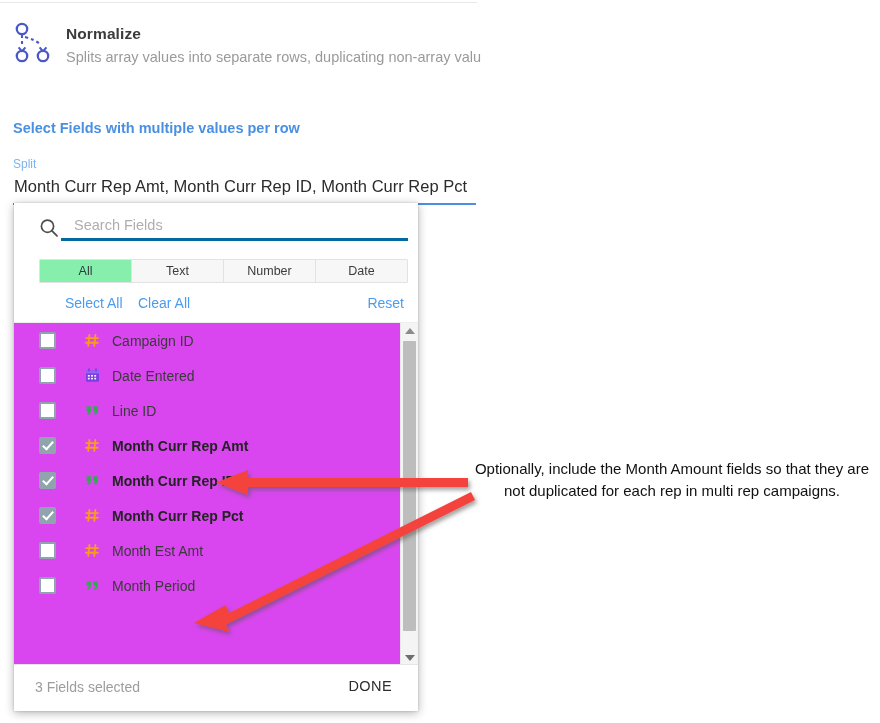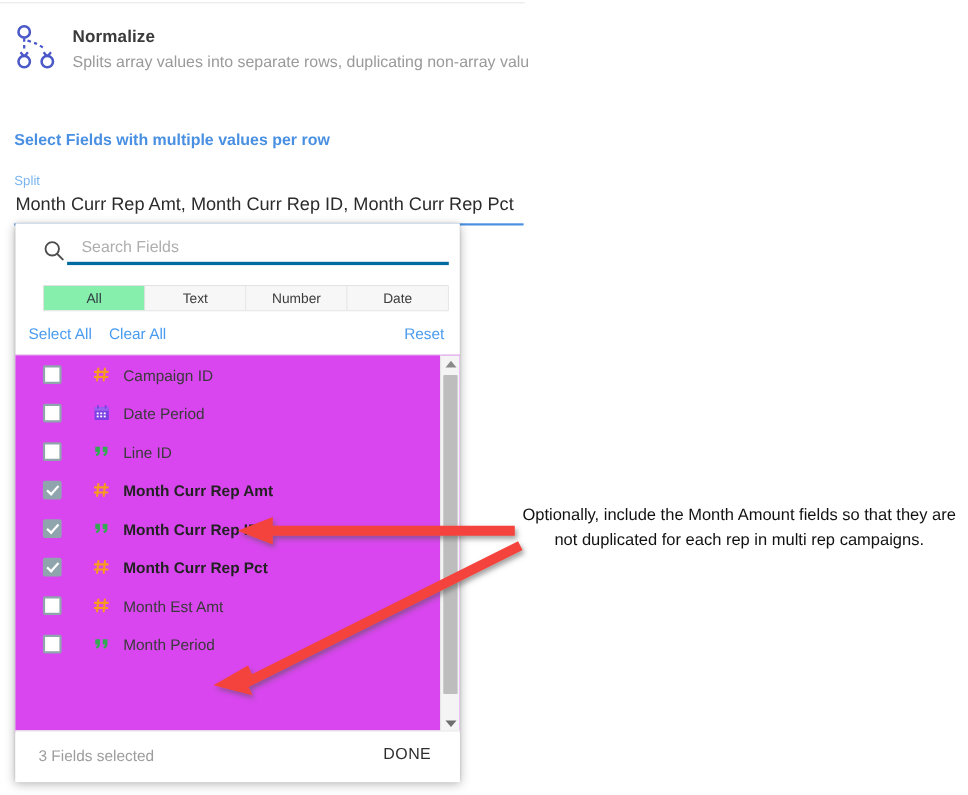--- a/index.html
+++ b/index.html
@@ -162,20 +162,21 @@
     position: absolute;
     left: 0; top: 92px;
     width: 404px; height: 24px;
   }
   .action-link {
     position: absolute;
     font-size: 14px;
     color: #4a9cf0;
     cursor: pointer;
     white-space: nowrap;
+    margin-left: 39px;
   }
   .action-select-all { left: 12px; top: 0; }
   .action-clear-all  { left: 85px; top: 0; }
   .action-reset      { right: 14px; top: 0; }
 
   
   .field-list {
     position: absolute;
     left: 0; top: 119px;
     width: 404px;
@@ -398,21 +399,21 @@
               <g fill="#ffffff">
                 <rect x="2.9" y="7" width="1.8" height="1.6"></rect>
                 <rect x="6.1" y="7" width="1.8" height="1.6"></rect>
                 <rect x="9.3" y="7" width="1.8" height="1.6"></rect>
                 <rect x="2.9" y="9.8" width="1.8" height="1.6"></rect>
                 <rect x="6.1" y="9.8" width="1.8" height="1.6"></rect>
                 <rect x="9.3" y="9.8" width="1.8" height="1.6"></rect>
               </g>
             </svg>
           </span>
-          <span class="fname">Date Period</span>
+          <span class="fname">Date Entered</span>
         </div>
         <div class="field-row">
           <span class="cb"></span>
           <span class="ftype t-text">
             <svg width="15" height="15" viewBox="0 0 15 15" xmlns="http://www.w3.org/2000/svg">
               <path d="M1.6 3.2 h4.3 v4.5 q0 2.9 -3 4.1 l-0.9 -1.7 q1.8 -0.8 1.8 -2.2 h-2.2 z" fill="#34a853"></path>
               <path d="M8.4 3.2 h4.3 v4.5 q0 2.9 -3 4.1 l-0.9 -1.7 q1.8 -0.8 1.8 -2.2 h-2.2 z" fill="#34a853"></path>
             </svg>
           </span>
           <span class="fname">Line ID</span>

